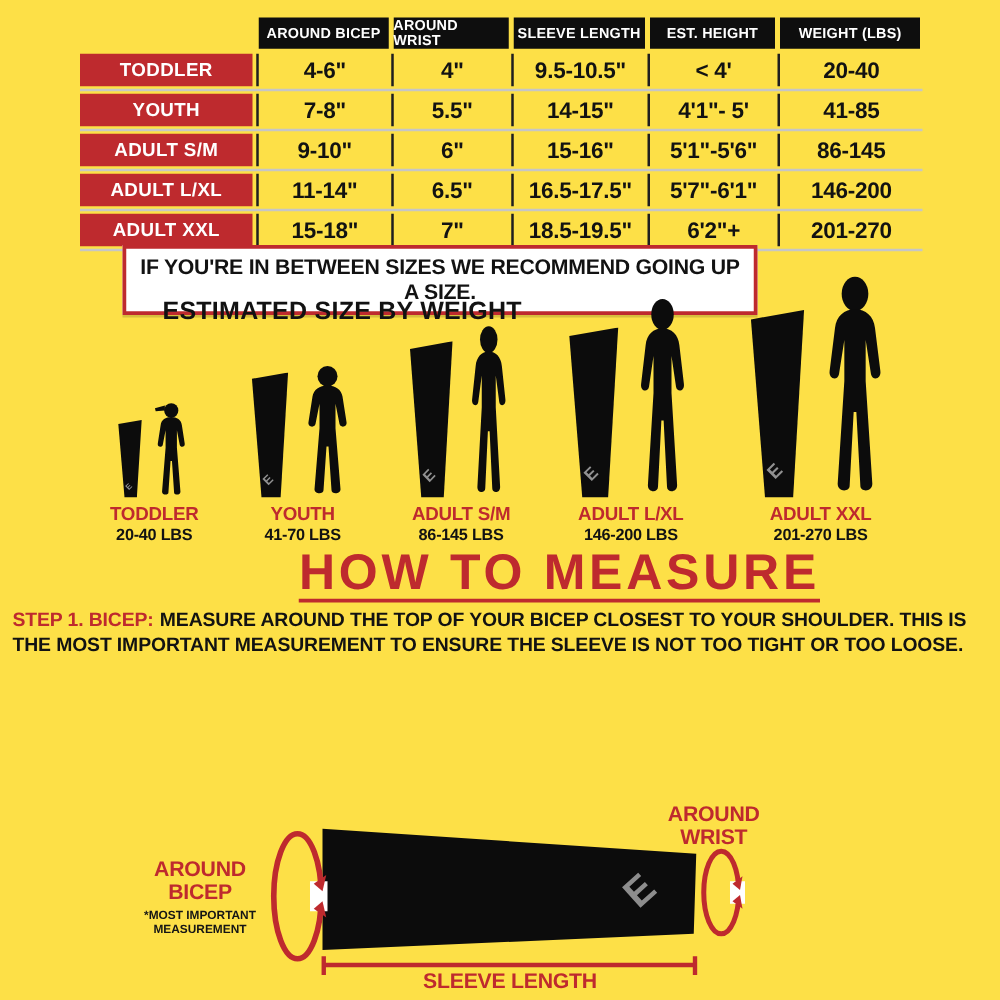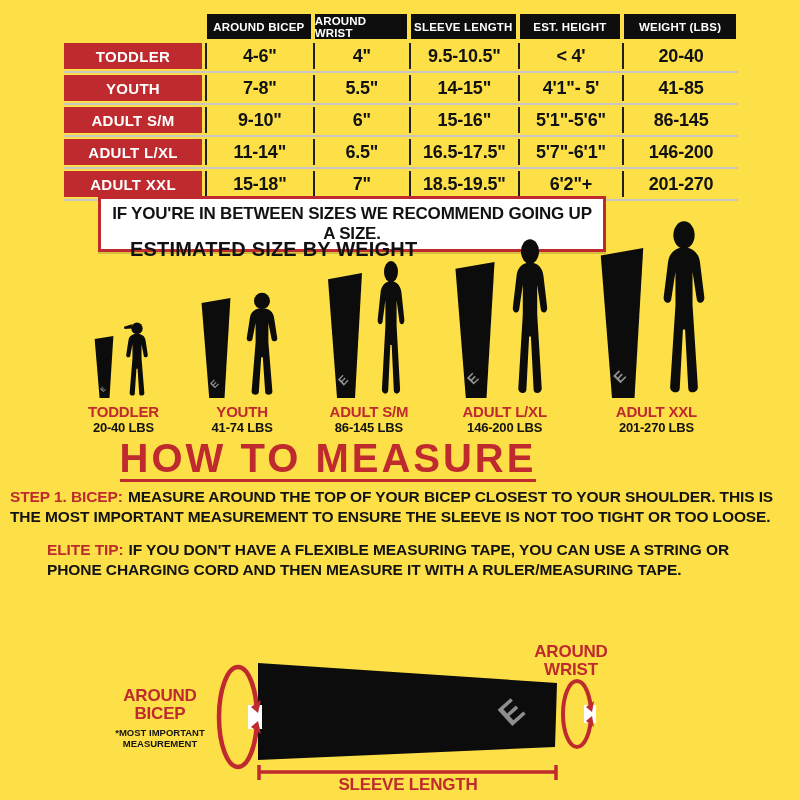--- a/index.html
+++ b/index.html
@@ -31,21 +31,21 @@
   
   .esbw-title{position:absolute;left:130px;top:238px;font-size:20px;letter-spacing:.2px;}
   .sil-row{position:absolute;left:88px;top:227px;width:628px;height:208px;display:flex;align-items:flex-end;justify-content:space-between;}
   .sg{display:flex;flex-direction:column;align-items:center;}
   .figs{display:flex;align-items:flex-end;gap:5px;}
   .sg-name{margin-top:6px;color:var(--red);font-size:15px;line-height:16px;letter-spacing:-0.2px;white-space:nowrap;}
   .sg-wt{font-size:13px;line-height:15px;letter-spacing:-0.2px;white-space:nowrap;}
   .fig{display:block;}
 
   
-  .htm-wrap{position:absolute;left:0;top:438px;width:656px;text-align:center;}
+  .htm-wrap{position:absolute;left:0;top:438px;width:656px;text-align:right;}
   .htm-title{display:inline-block;color:var(--red);font-size:40px;line-height:40px;letter-spacing:3px;border-bottom:3px solid var(--red);padding-bottom:1px;}
 
   
   .steps{position:absolute;left:10px;top:487px;width:780px;text-align:left;}
   .step{font-size:15.5px;line-height:20px;letter-spacing:-0.1px;margin:0 auto 13px auto;}
   .step-label{color:var(--red);margin-right:5px;}
   .step-1{max-width:780px;}
   .step-2{max-width:742px;}
   .step-3{max-width:706px;}
 
@@ -153,21 +153,21 @@
     <div class="sg">
       <div class="figs">
         <svg class="fig" width="34" height="100" viewBox="0 0 40 120" preserveAspectRatio="none">
             <use href="#sleeve-shape"></use>
           </svg>
         <svg class="fig" width="48" height="106" viewBox="0 0 60 130" preserveAspectRatio="none">
             <use href="#person-shape"></use>
           </svg>
       </div>
       <div class="sg-name">YOUTH</div>
-      <div class="sg-wt">41-74 LBS</div>
+      <div class="sg-wt">41-70 LBS</div>
     </div>
     <div class="sg">
       <div class="figs">
         <svg class="fig" width="40" height="125" viewBox="0 0 40 120" preserveAspectRatio="none">
             <use href="#sleeve-shape"></use>
           </svg>
         <svg class="fig" width="42" height="138" viewBox="0 0 60 130" preserveAspectRatio="none">
             <use href="#person-shape"></use>
           </svg>
       </div>
@@ -200,23 +200,20 @@
     </div>
   </div>
 
   <div class="htm-wrap">
     <div class="htm-title">HOW TO MEASURE</div>
   </div>
 
   <div class="steps">
     <p class="step step-1">
       <span class="step-label">STEP 1. BICEP:</span><span>MEASURE AROUND THE TOP OF YOUR BICEP CLOSEST TO YOUR SHOULDER. THIS IS THE MOST IMPORTANT MEASUREMENT TO ENSURE THE SLEEVE IS NOT TOO TIGHT OR TOO LOOSE.</span>
-    </p>
-    <p class="step step-3">
-      <span class="step-label">ELITE TIP:</span><span>IF YOU DON'T HAVE A FLEXIBLE MEASURING TAPE, YOU CAN USE A STRING OR PHONE CHARGING CORD AND THEN MEASURE IT WITH A RULER/MEASURING TAPE.</span>
     </p>
   </div>
 
   <div class="diagram">
     <svg class="overlay" width="800" height="165" viewBox="0 0 800 165">
 
       <polygon points="258,28 557,48 555,112 258,125" fill="#0C0C0C"></polygon>
       <text x="512" y="88" transform="rotate(-42 512 78)" text-anchor="middle" font-size="32" font-weight="bold" fill="#8D8D8D">E</text>
 
       <g>

